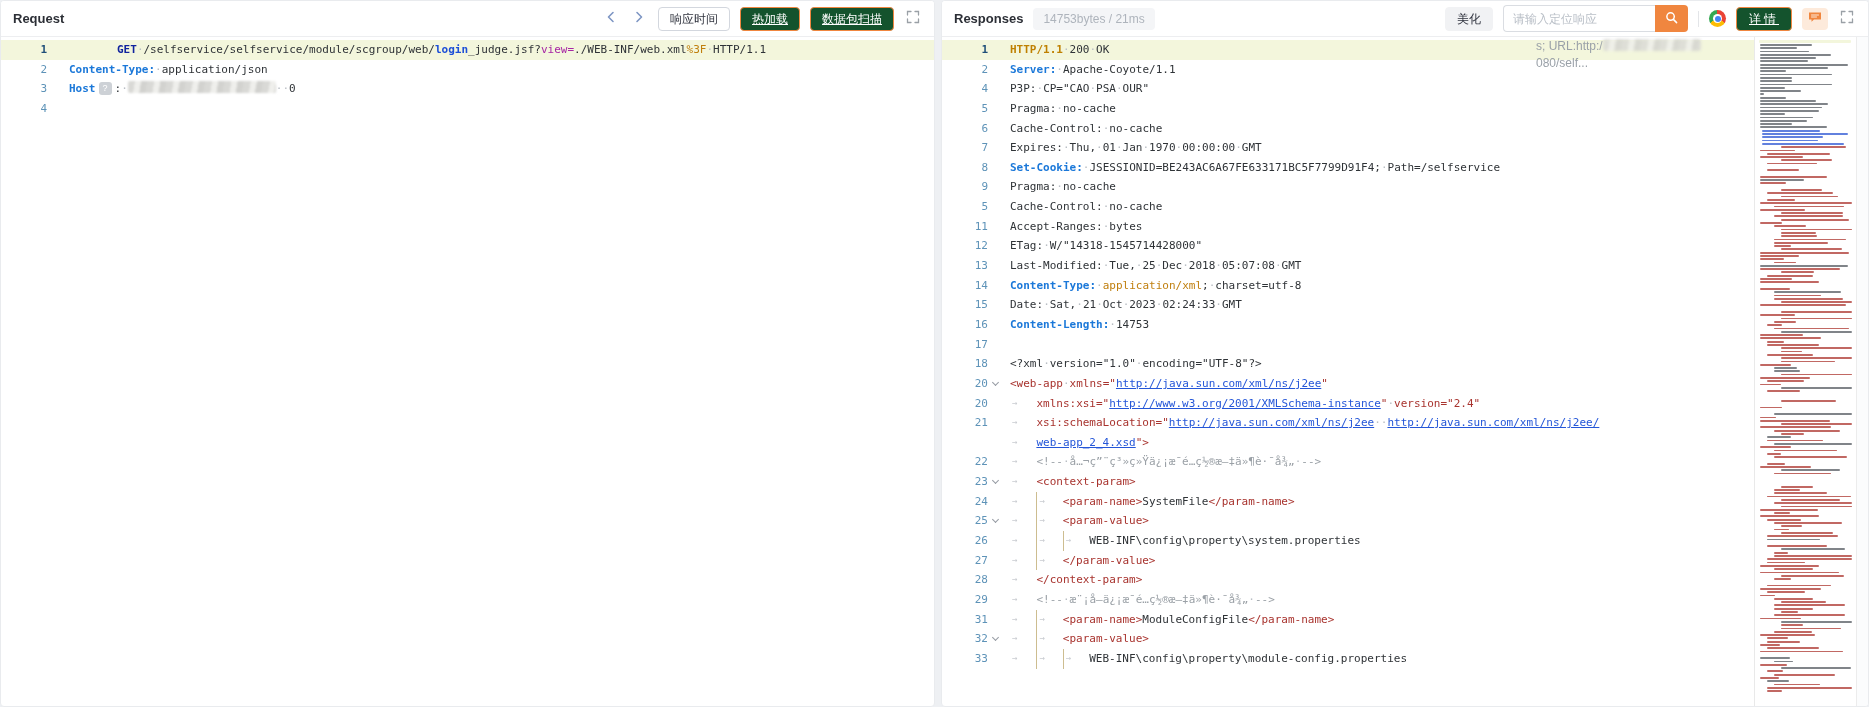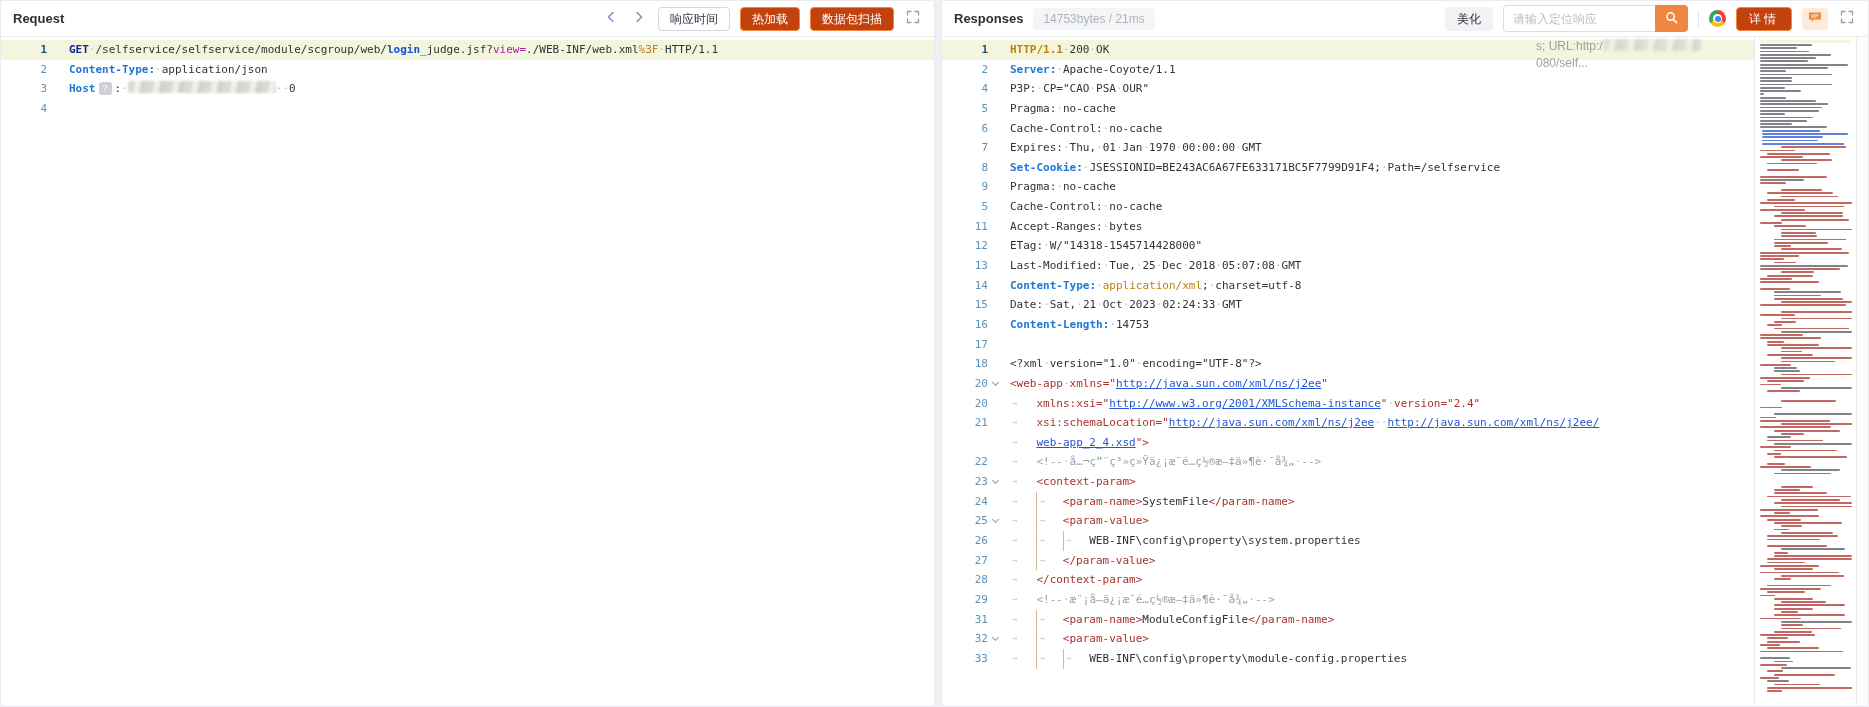--- a/index.html
+++ b/index.html
@@ -13,21 +13,21 @@
   
   .phead { height:36px; display:flex; align-items:center; padding:0 12px; border-bottom:1px solid #edeef0; background:#fff; position:relative; z-index:10; }
   .ptitle { font-size:13px; font-weight:600; color:#2c2f36; }
   .spacer { flex:1; }
   .hgroup { display:flex; align-items:center; gap:10px; }
   .navbtn { background:none; border:none; cursor:pointer; display:flex; align-items:center; padding:2px; }
   .btn { font-size:12px; border-radius:4px; padding:5px 11px; cursor:pointer; line-height:1;
     font-family:"Liberation Sans",sans-serif; white-space:nowrap; }
   .btn.ghost { background:#fff; border:1px solid #d3d7de; color:#31343f; }
   .btn.gray  { background:#f1f2f4; border:1px solid #f1f2f4; color:#31343f; }
-  .btn.orange{ background:#c2410c; border:1px solid #f0863f; color:#fff; }
+  .btn.orange{ background:#14532d; border:1px solid #f0863f; color:#fff;text-decoration:underline; }
   .btn.detail{ letter-spacing:3px; padding:5px 12px; }
   .pill { font-size:12px; color:#aeb4bc; background:#f4f5f7; border-radius:4px; padding:4px 10px; margin-left:10px; }
   .searchbox { display:flex; align-items:stretch; height:27px; }
   .searchbox input { width:152px; border:1px solid #dadde2; border-right:none; border-radius:4px 0 0 4px;
     font-size:12px; padding:0 9px; color:#333; outline:none; font-family:"Liberation Sans",sans-serif; }
   .searchbox input::placeholder { color:#b9bfc7; }
   .searchbtn { width:33px; background:#f0863f; border:none; border-radius:0 4px 4px 0; cursor:pointer;
     display:flex; align-items:center; justify-content:center; }
   .vdiv { width:1px; height:16px; background:#e3e5e8; }
   .chrome { width:17px; height:17px; border-radius:50%; position:relative; cursor:pointer;
@@ -44,21 +44,21 @@
   .row { height:19.65px; line-height:19.65px; white-space:pre; }
   .row.hl { background:#f3f6dc; }
   .num { display:inline-block; width:46px; text-align:right; color:#5e93b8; user-select:none; }
   .num.act { color:#1f4e79; font-weight:bold; }
   .fold { display:inline-block; width:15px; text-align:center; vertical-align:top; }
   .fold b { display:inline-block; width:5px; height:5px; border-right:1.4px solid #969ba3;
     border-bottom:1.4px solid #969ba3; transform:rotate(45deg); margin-bottom:2px; }
   .lc { padding-left:7px; }
   .t  { color:#2f3337; }
   .k  { color:#1b78d9; font-weight:bold; }
-  .m  { color:#10239e; font-weight:bold; }
+  .m  { color:#10239e; font-weight:bold;margin-left:48px; }
   .l  { color:#1d4fd7; font-weight:bold; }
   .p  { color:#a626a4; font-weight:normal; }
   .o  { color:#c07f0e; }
   .ob { color:#bf8000; font-weight:bold; }
   .r  { color:#a8332e; }
   .u  { color:#2456d8; text-decoration:underline; }
   .c  { color:#9aa0a6; }
   .w  { color:#b9bec4; }
   .tab, .tabg { display:inline-block; width:26.4px; color:#c9ccd1; font-size:9px; vertical-align:top; padding-left:2px; }
   .tabg { border-left:1px solid rgba(178,154,85,.65); }

